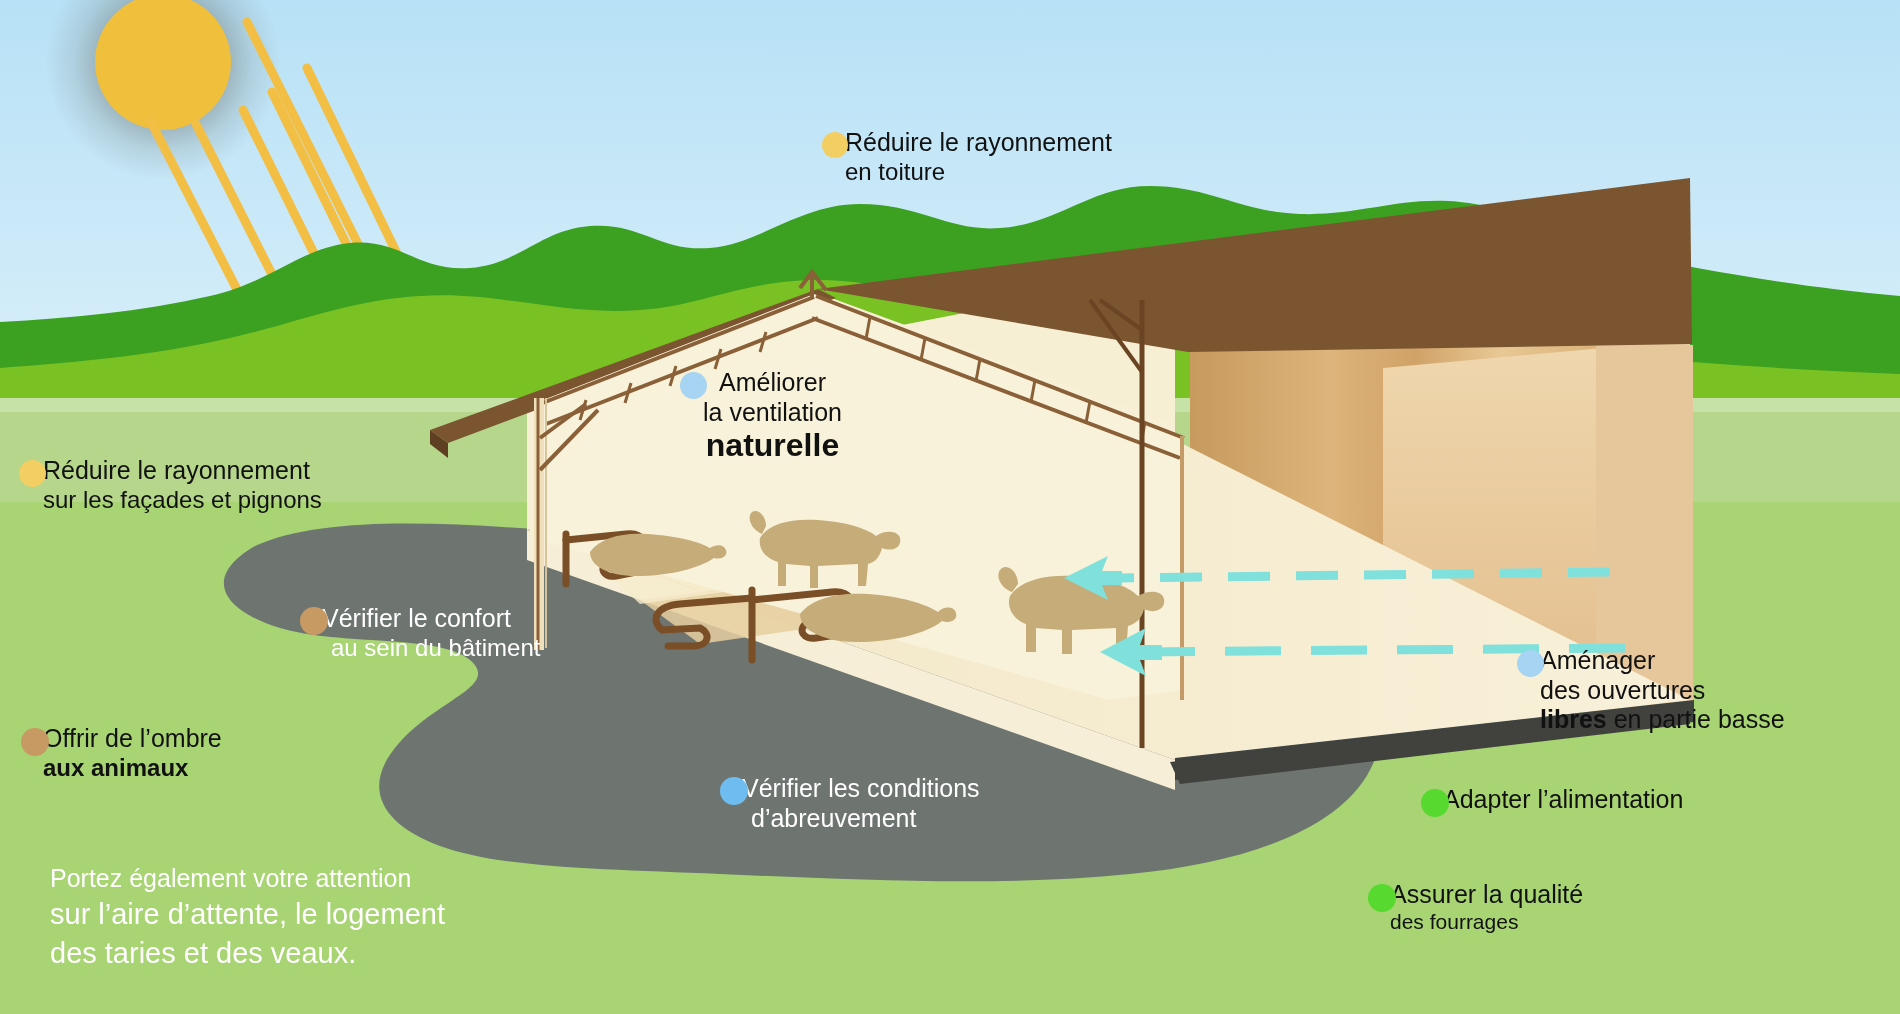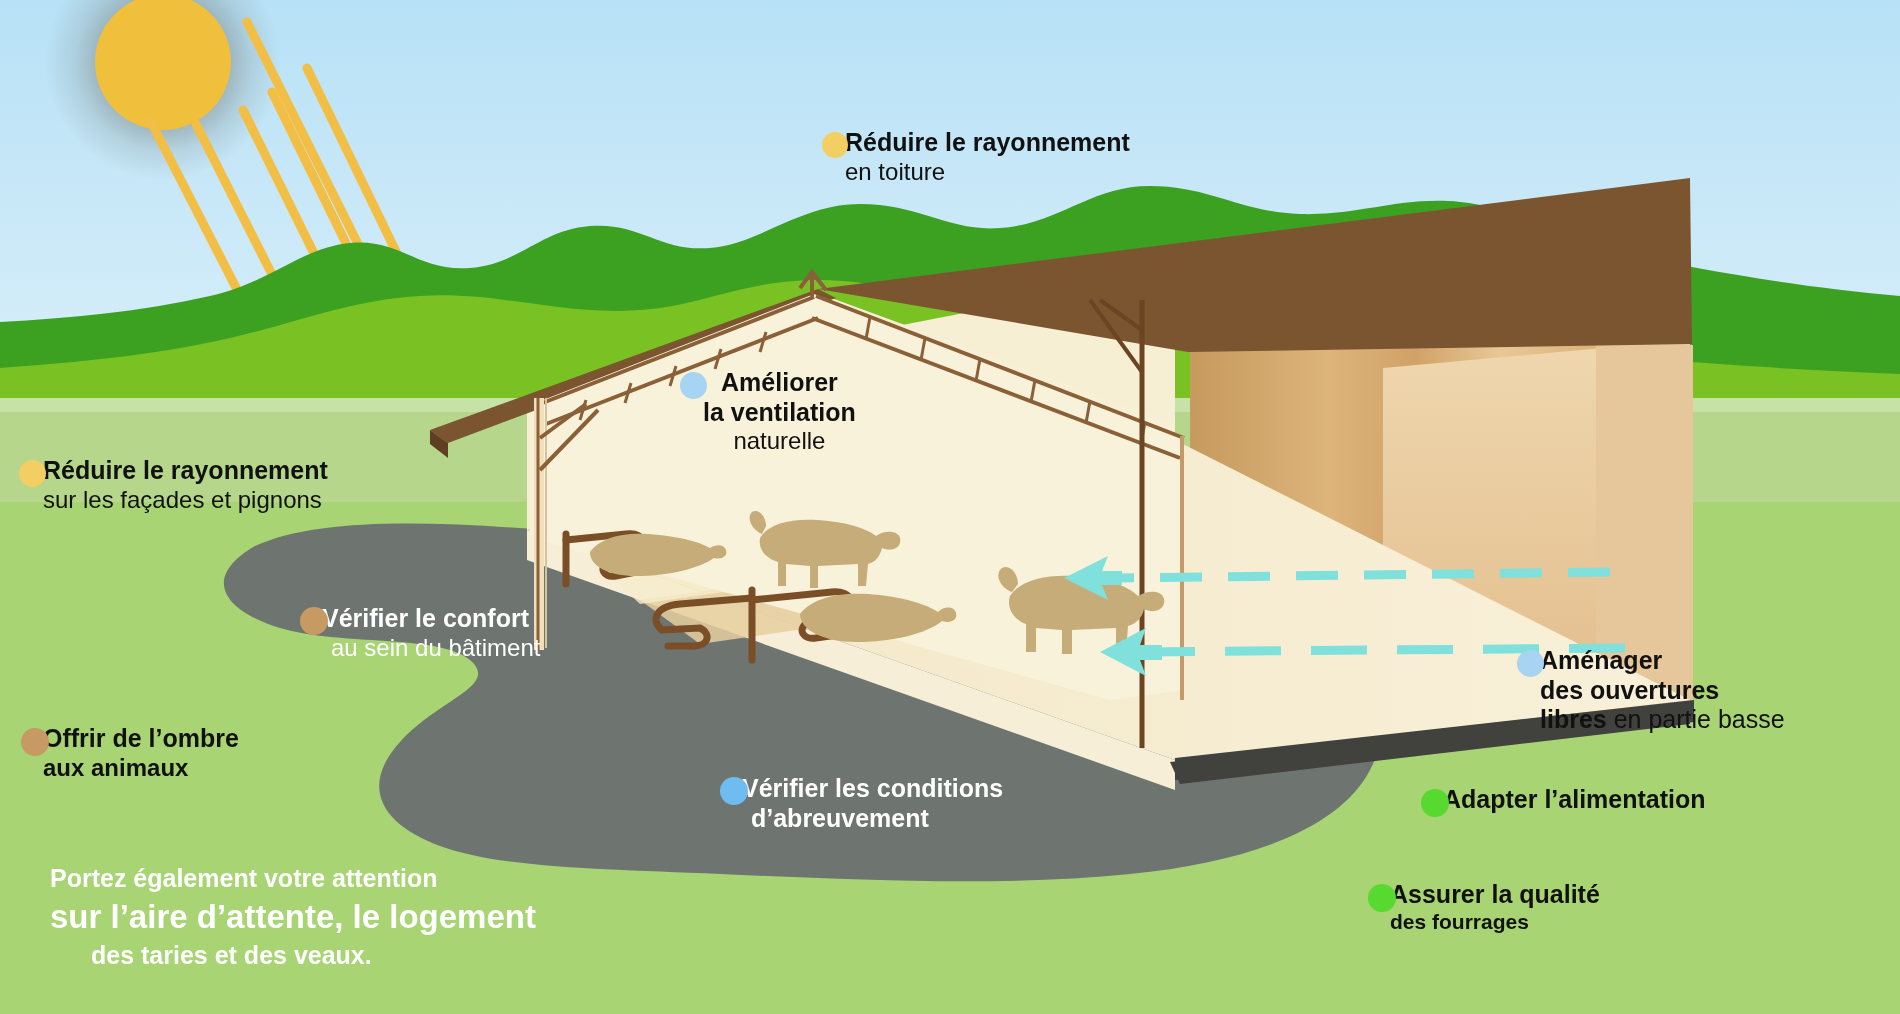--- a/index.html
+++ b/index.html
@@ -3,21 +3,21 @@
 <meta charset="utf-8">
 <style>
   html,body{margin:0;padding:0;background:#fff;}
   #stage{
     position:relative;width:1900px;height:1014px;overflow:hidden;
     font-family:"Liberation Sans","DejaVu Sans",sans-serif;
     background:#ffffff;
   }
   #scene{position:absolute;inset:0;}
   .lbl{position:absolute;white-space:nowrap;line-height:1.18;}
-  .lbl .l1{font-weight:bold;}
+  .lbl .l1{font-weight:normal;}
   .dot{
     position:absolute;border-radius:50%;
   }
   .t-dark .l1,.t-dark .l2{color:#111111;}
   .t-light .l1,.t-light .l2{color:#ffffff;}
   .l1,.l2{display:block;}
   .inl-b{font-weight:bold;}
   .inl-n{font-weight:normal;}
 </style>
 </head>
@@ -246,21 +246,21 @@
   <div class="lbl t-dark" style="left:845px;top:128px;">
     <span class="dot" style="left:-23px;top:4px;width:26px;height:26px;background:#F3CE63;"></span>
     <span class="l1" style="font-size:25px;">Réduire le rayonnement</span>
     <span class="l2" style="font-size:24px;font-weight:normal;">en toiture</span>
   </div>
 
   <div class="lbl t-dark" style="left:703px;top:368px;text-align:center;">
     <span class="dot" style="left:-23px;top:4px;width:27px;height:27px;background:#A6D4F2;"></span>
     <span class="l1" style="font-size:25px;">Améliorer</span>
     <span class="l1" style="font-size:25px;">la ventilation</span>
-    <span class="l2" style="font-size:24px;font-weight:normal;">naturelle</span>
+    <span class="l2" style="font-size:32px;font-weight:bold;">naturelle</span>
   </div>
 
   <div class="lbl t-dark" style="left:43px;top:456px;">
     <span class="dot" style="left:-24px;top:4px;width:27px;height:27px;background:#F3CE63;"></span>
     <span class="l1" style="font-size:25px;">Réduire le rayonnement</span>
     <span class="l2" style="font-size:24px;font-weight:normal;">sur les façades et pignons</span>
   </div>
 
   <div class="lbl t-light" style="left:322px;top:604px;">
     <span class="dot" style="left:-22px;top:3px;width:28px;height:28px;background:#C79A63;"></span>
@@ -295,17 +295,17 @@
   </div>
 
   <div class="lbl t-dark" style="left:1390px;top:880px;">
     <span class="dot" style="left:-22px;top:4px;width:28px;height:28px;background:#57D92F;"></span>
     <span class="l1" style="font-size:25px;">Assurer la qualité</span>
     <span class="l1" style="font-size:21px;">des fourrages</span>
   </div>
 
   <div class="lbl t-light" style="left:50px;top:862px;line-height:1.33;">
     <span class="l1" style="font-size:25px;">Portez également votre attention</span>
-    <span class="l1" style="font-size:33px;">sur l’aire d’attente, le logement</span>
-    <span class="l1" style="font-size:25px;margin-left:41px;">des taries et des veaux.</span>
+    <span class="l1" style="font-size:29px;">sur l’aire d’attente, le logement</span>
+    <span class="l1" style="font-size:29px;">des taries et des veaux.</span>
   </div>
 
 </div>
 
 </body></html>

